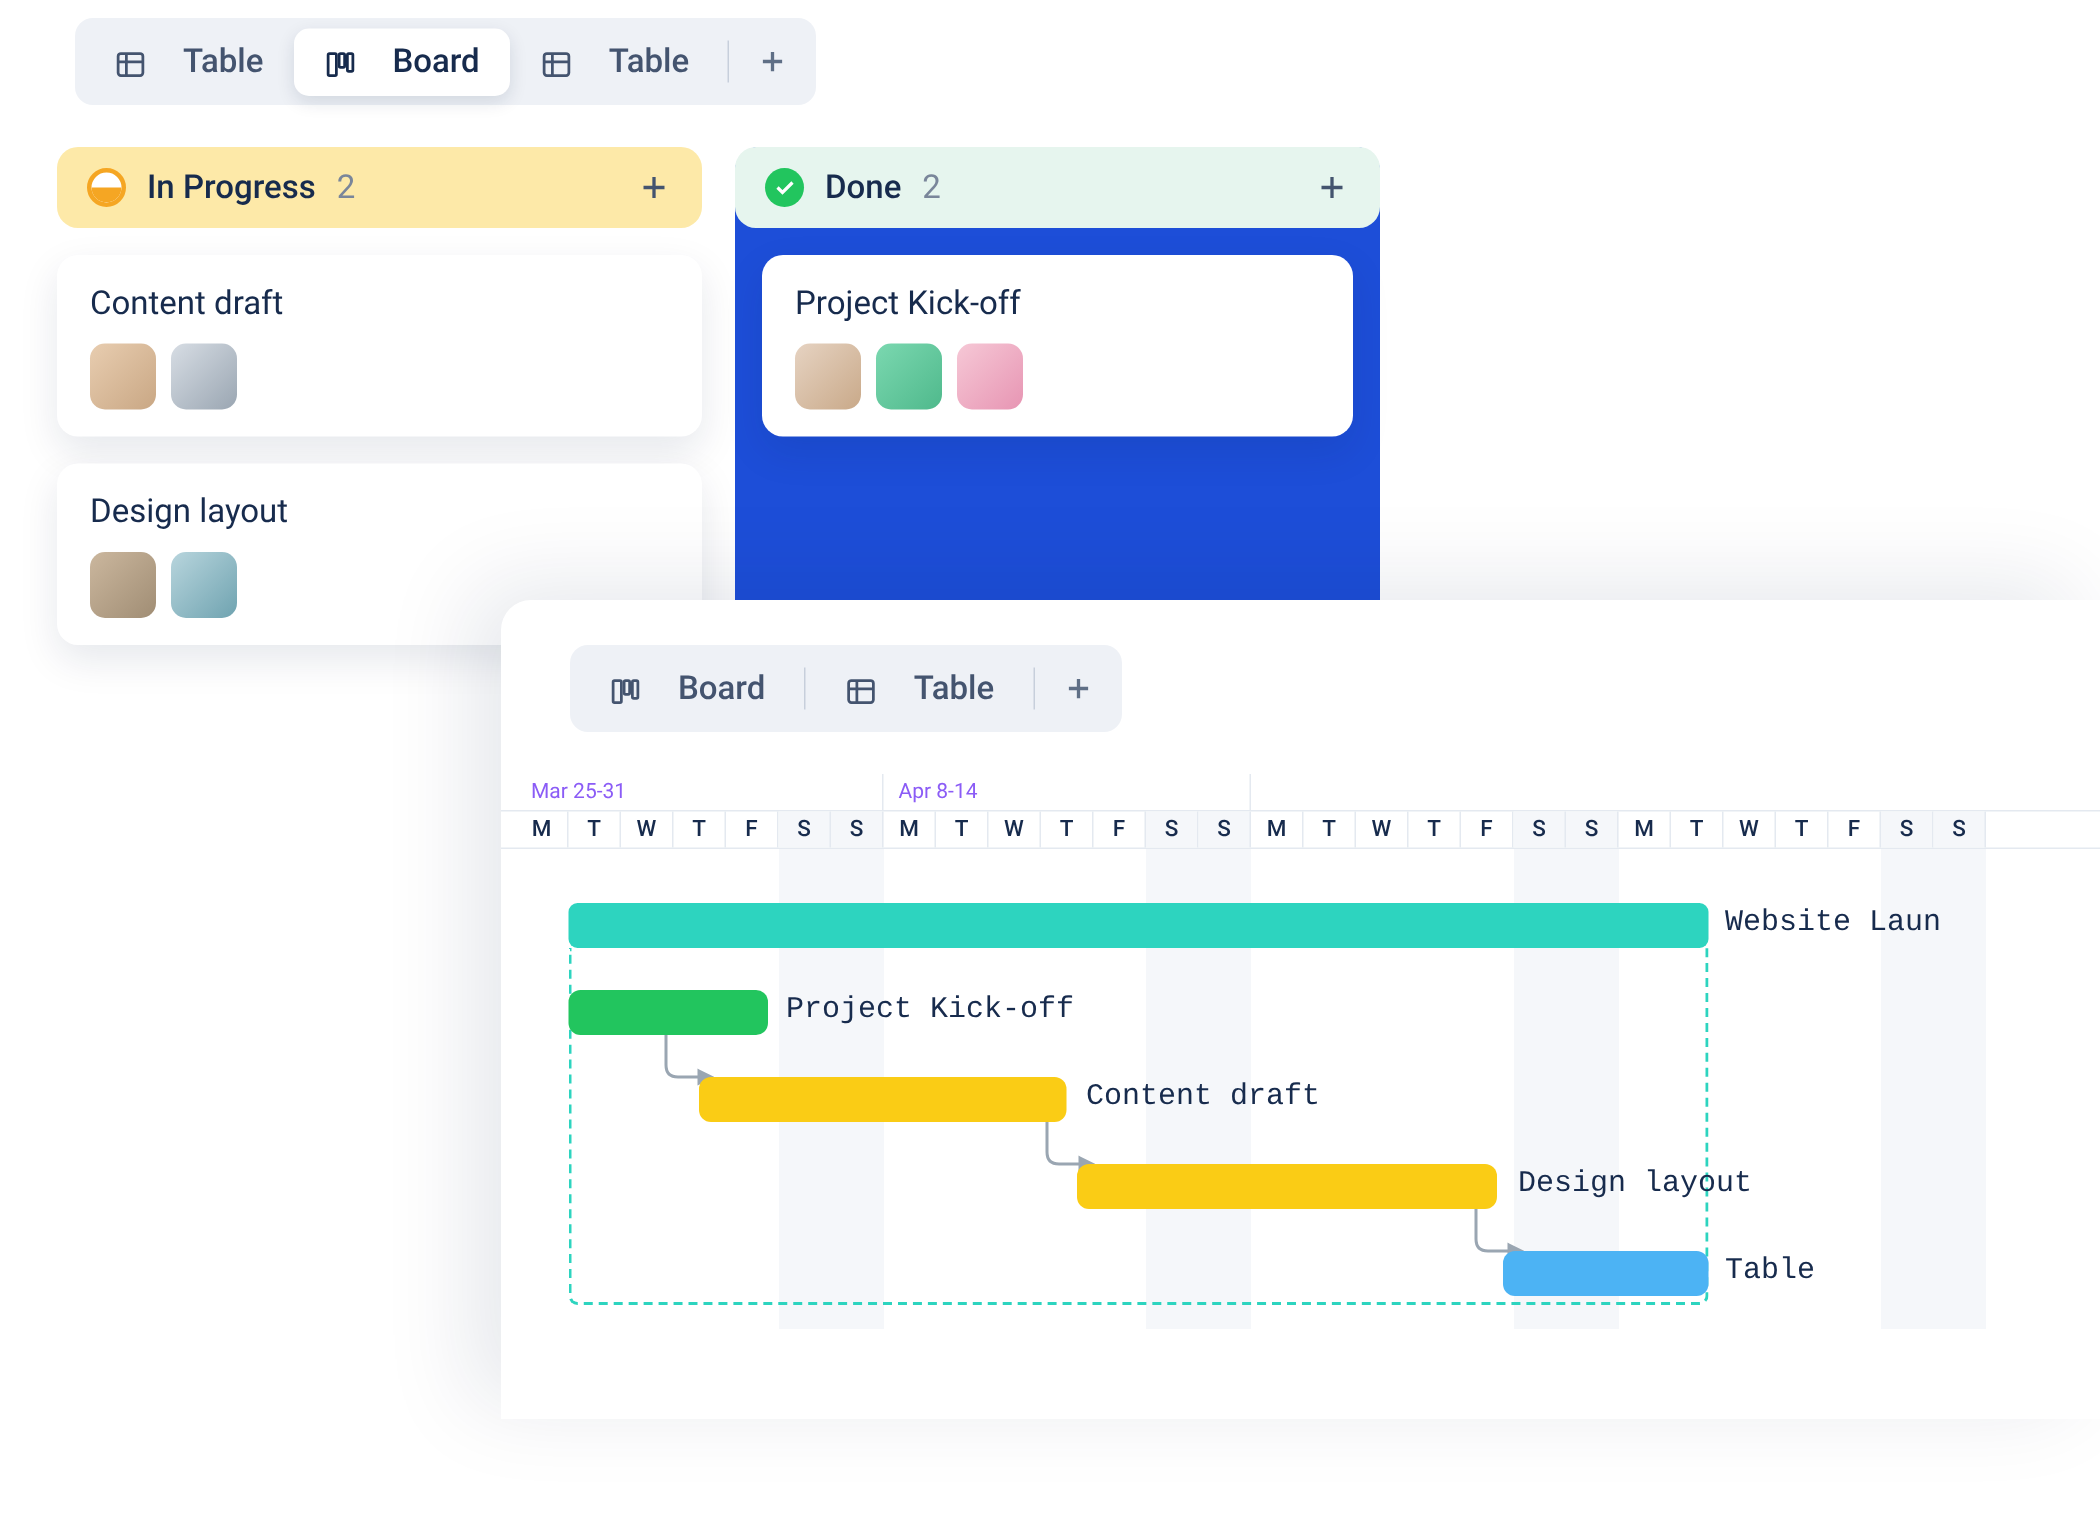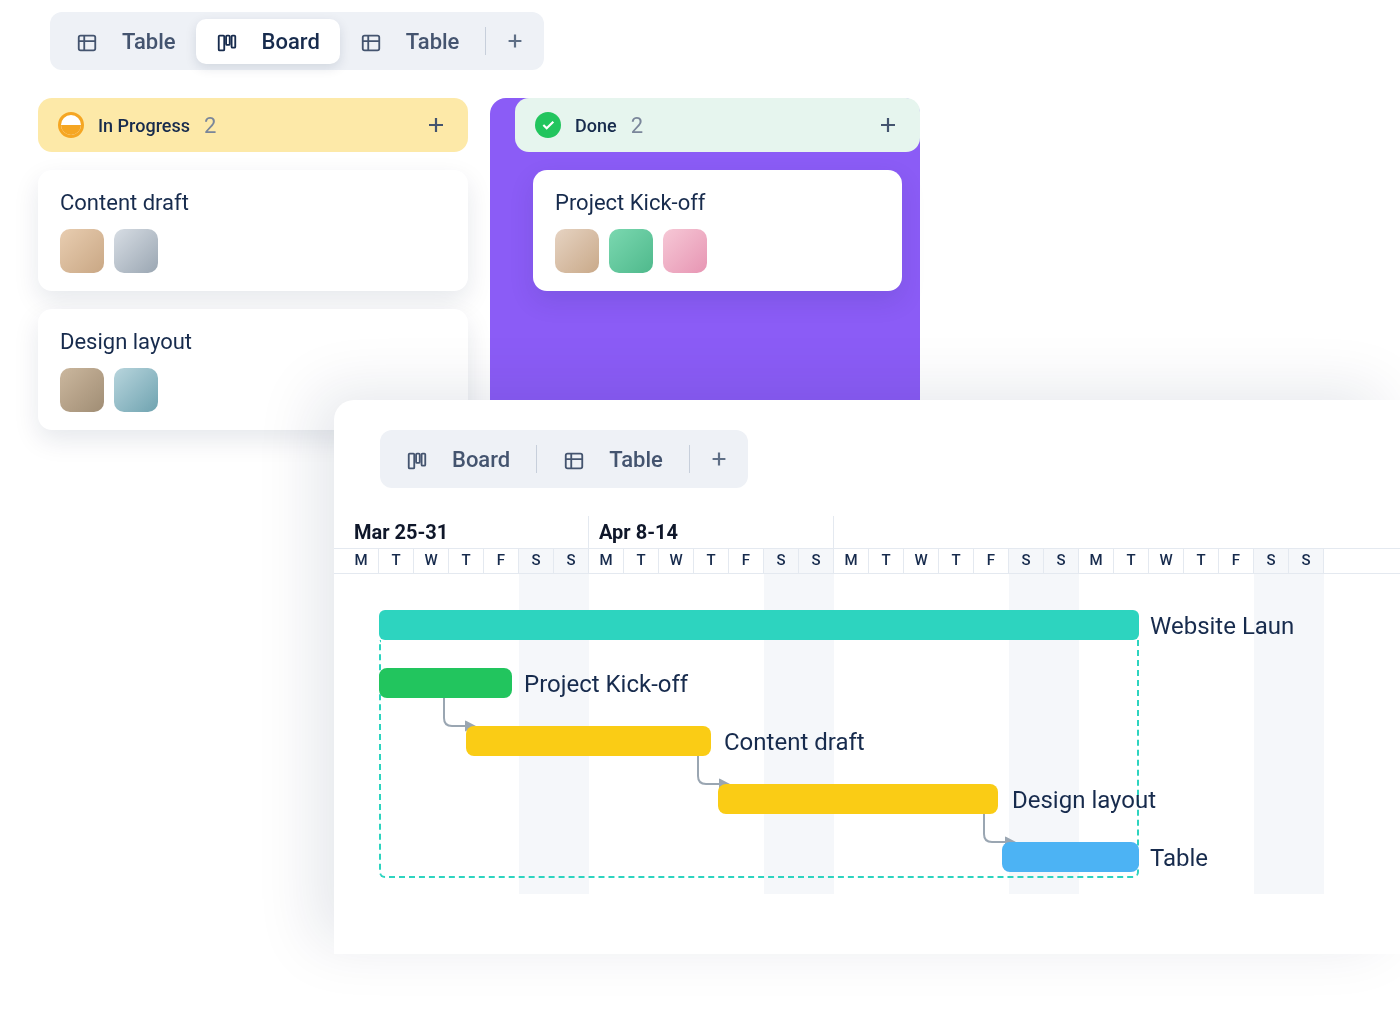--- a/index.html
+++ b/index.html
@@ -69,33 +69,33 @@
     display: flex;
     gap: 22px;
     margin-top: 28px;
   }
   .column {
     width: 430px;
     border-radius: 16px;
     padding: 0 0 14px 0;
   }
   .column.in-progress .col-header { background: #fde9a8; }
-  .column.done { background: #8b5cf6; padding-left: 25px; }
+  .column.done { background: #1d4ed8; }
   .column.done .col-header { background: #e6f5ee; }
 
   .col-header {
     display: flex;
     align-items: center;
     gap: 14px;
     padding: 14px 20px;
     border-radius: 14px;
     margin-bottom: 18px;
   }
   .col-title {
-    font-size: 18px;
+    font-size: 22px;
     font-weight: 500;
     color: #172b4d;
   }
   .col-count {
     font-size: 22px;
     color: #7a869a;
   }
   .col-add {
     margin-left: auto;
     color: #44546f;
@@ -173,23 +173,23 @@
     margin-top: 28px;
     position: relative;
   }
   .weeks-row, .days-row {
     display: flex;
     border-bottom: 1px solid #e4e9f0;
   }
   .week {
     flex: 0 0 245px;
     padding: 4px 0 4px 10px;
-    font-size: 20px;
-    font-weight: 700;
-    color: #0f172a;
+    font-size: 14px;
+    font-weight: 400;
+    color: #8b5cf6;
     border-right: 1px solid #e4e9f0;
   }
   .day {
     flex: 0 0 35px;
     text-align: center;
     font-size: 15px;
     font-weight: 500;
     color: #172b4d;
     padding: 2px 0 4px;
     border-right: 1px solid #e4e9f0;
@@ -219,23 +219,24 @@
     border-top: none;
     border-radius: 0 0 6px 6px;
   }
   .task-bar {
     position: absolute;
     height: 30px;
     border-radius: 8px;
   }
   .task-label {
     position: absolute;
-    font-size: 24px;
+    font-size: 20px;
     color: #172b4d;
     white-space: nowrap;
+    font-family: Liberation Mono, monospace;
   }
   .bar-green { background: #22c55e; }
   .bar-yellow { background: #facc15; }
   .bar-blue { background: #4cb3f4; }
 
   .connector {
     position: absolute;
     stroke: #9aa6b2;
     stroke-width: 2;
     fill: none;

